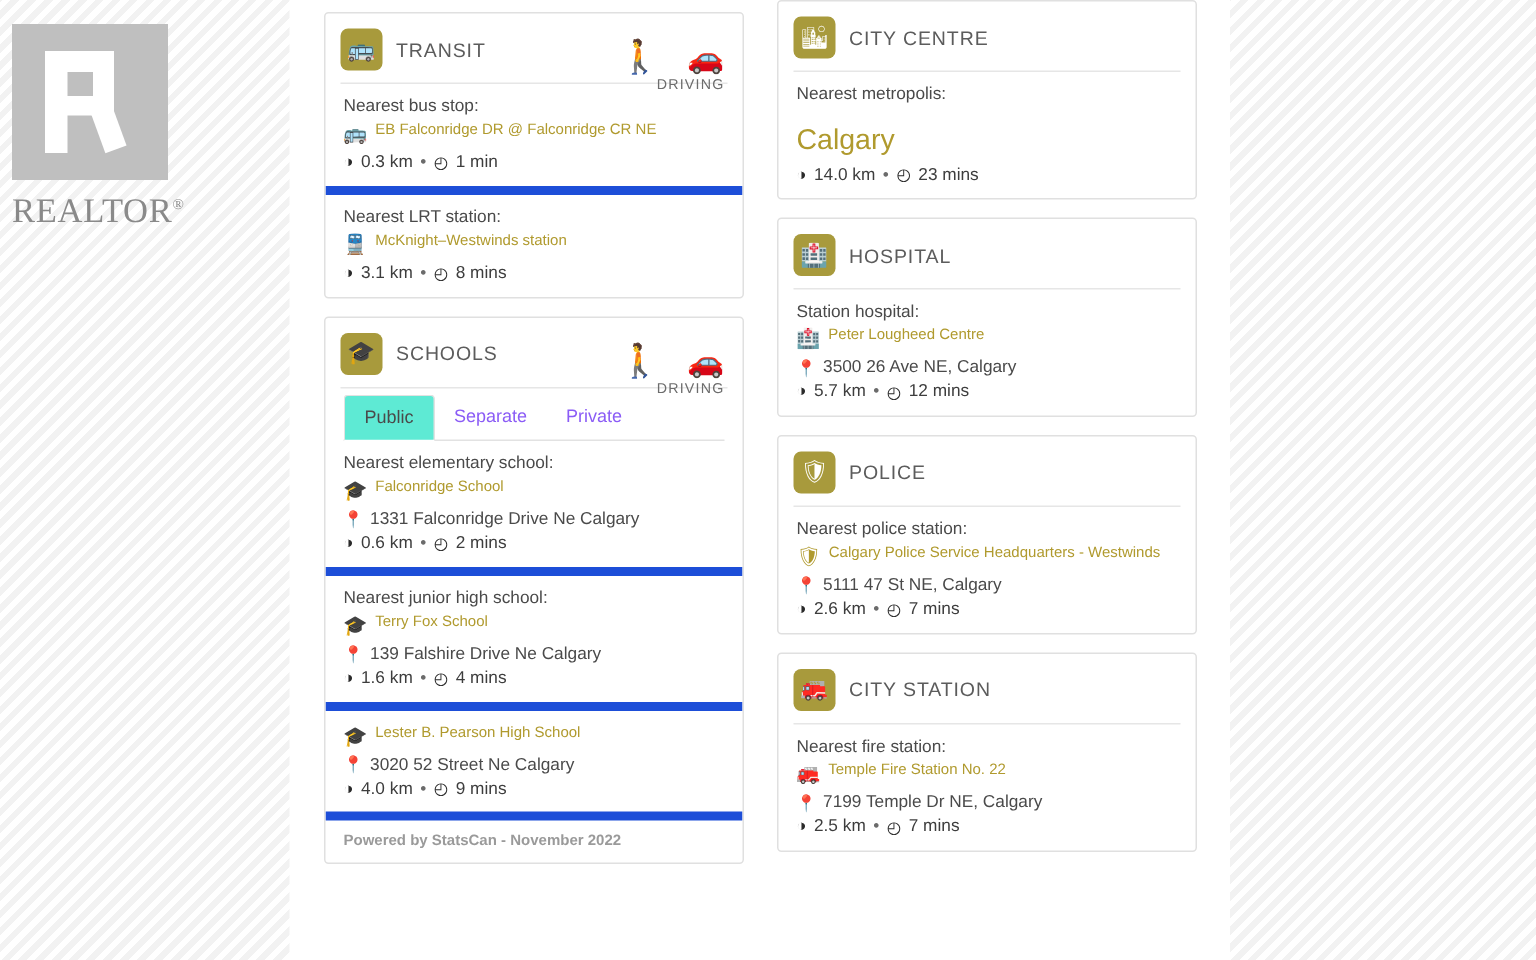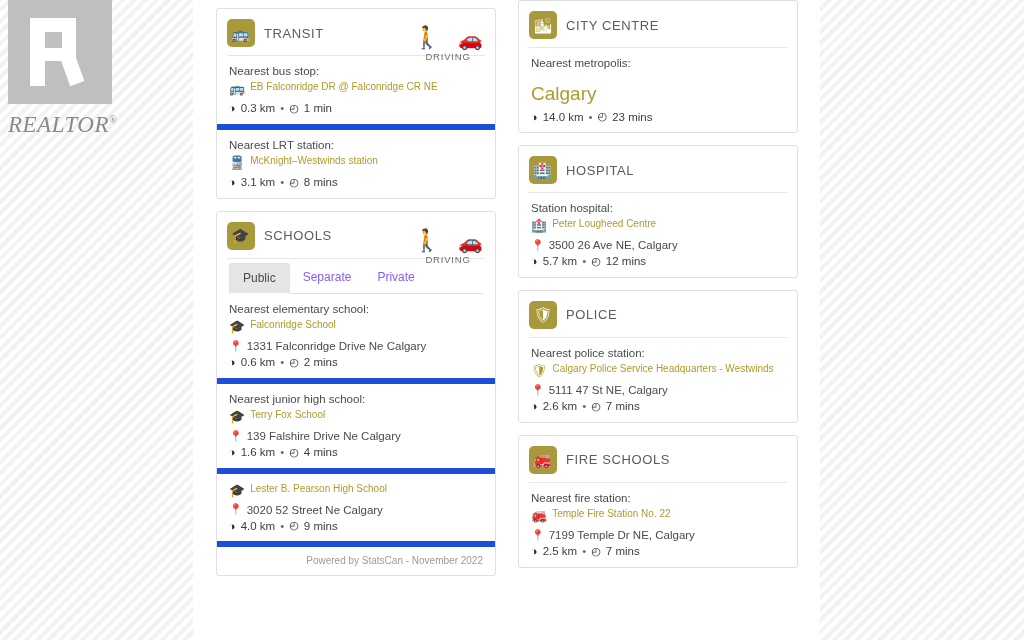--- a/index.html
+++ b/index.html
@@ -34,23 +34,22 @@
     left: 820px; top: 0;
     width: 204px; height: 640px;
     background: repeating-linear-gradient(
       -45deg,
       #ffffff 0 4px,
       #f2f2f2 4px 8px
     );
   }
   .realtor-logo {
     position: absolute;
-    left: 8px; top: 0;
+    left: 8px; top: 16px;
     width: 112px;
-    font-style: italic;
   }
   .realtor-mark {
     width: 104px; height: 104px;
     background: #bfbfbf;
     position: relative;
     display: block;
   }
   .realtor-mark .rbar {
     position: absolute;
     background: #ffffff;
@@ -131,21 +130,21 @@
     align-items: flex-end;
     height: 26px;
   }
   .mode-icons .walk-ico { font-size: 22px; color: #555; line-height: 1; }
   .mode-icons .car-ico  { font-size: 20px; color: #8f8f8f; line-height: 1; }
   .mode-label {
     margin-top: 2px;
     font-size: 9.5px;
     letter-spacing: 0.8px;
     color: #6d6d6d;
-    text-align: center;
+    text-align: right;
   }
 
   .sep {
     height: 1px;
     background: #e6e6e6;
     margin: 0 10px;
   }
 
   .entry {
     padding: 9px 12px 9px 12px;
@@ -212,29 +211,29 @@
     color: #8b5cf6;
     padding: 7px 13px 8px 13px;
     cursor: pointer;
   }
   .tab.active {
     color: #4a4a4a;
     border: 1px solid #e2e2e2;
     border-bottom: 1px solid #ffffff;
     border-radius: 3px 3px 0 0;
     margin-bottom: -1px;
-    background: #e5e5e5;
+    background: #5eead4;
   }
   .tab:first-child { margin-left: 0; }
 
   .footer-note {
-    text-align: right;
     font-size: 10px;
     color: #9a9a9a;
     padding: 8px 12px 9px 12px;
+    font-weight: bold;
   }
   .school-icon { color: #b09a2e; }
 </style>
 </head>
 <body>
 
 <div class="page">
 
   <div class="gutter-left"></div>
   <div class="gutter-right"></div>
@@ -447,21 +446,21 @@
           <span class="dot-sep">•</span>
           <span class="m-ico">◴</span>
           <span>7 mins</span>
         </div>
       </div>
     </div>
 
     <div class="card">
       <div class="card-head">
         <div class="card-badge">🚒</div>
-        <div class="card-title">FIRE SCHOOLS</div>
+        <div class="card-title">CITY STATION</div>
       </div>
       <div class="sep"></div>
       <div class="entry">
         <div class="entry-label">Nearest fire station:</div>
         <div class="entry-name">
           <span class="nm-ico">🚒</span>
           <span class="nm-text">Temple Fire Station No. 22</span>
         </div>
         <div class="entry-addr">
           <span class="pin">📍</span>

